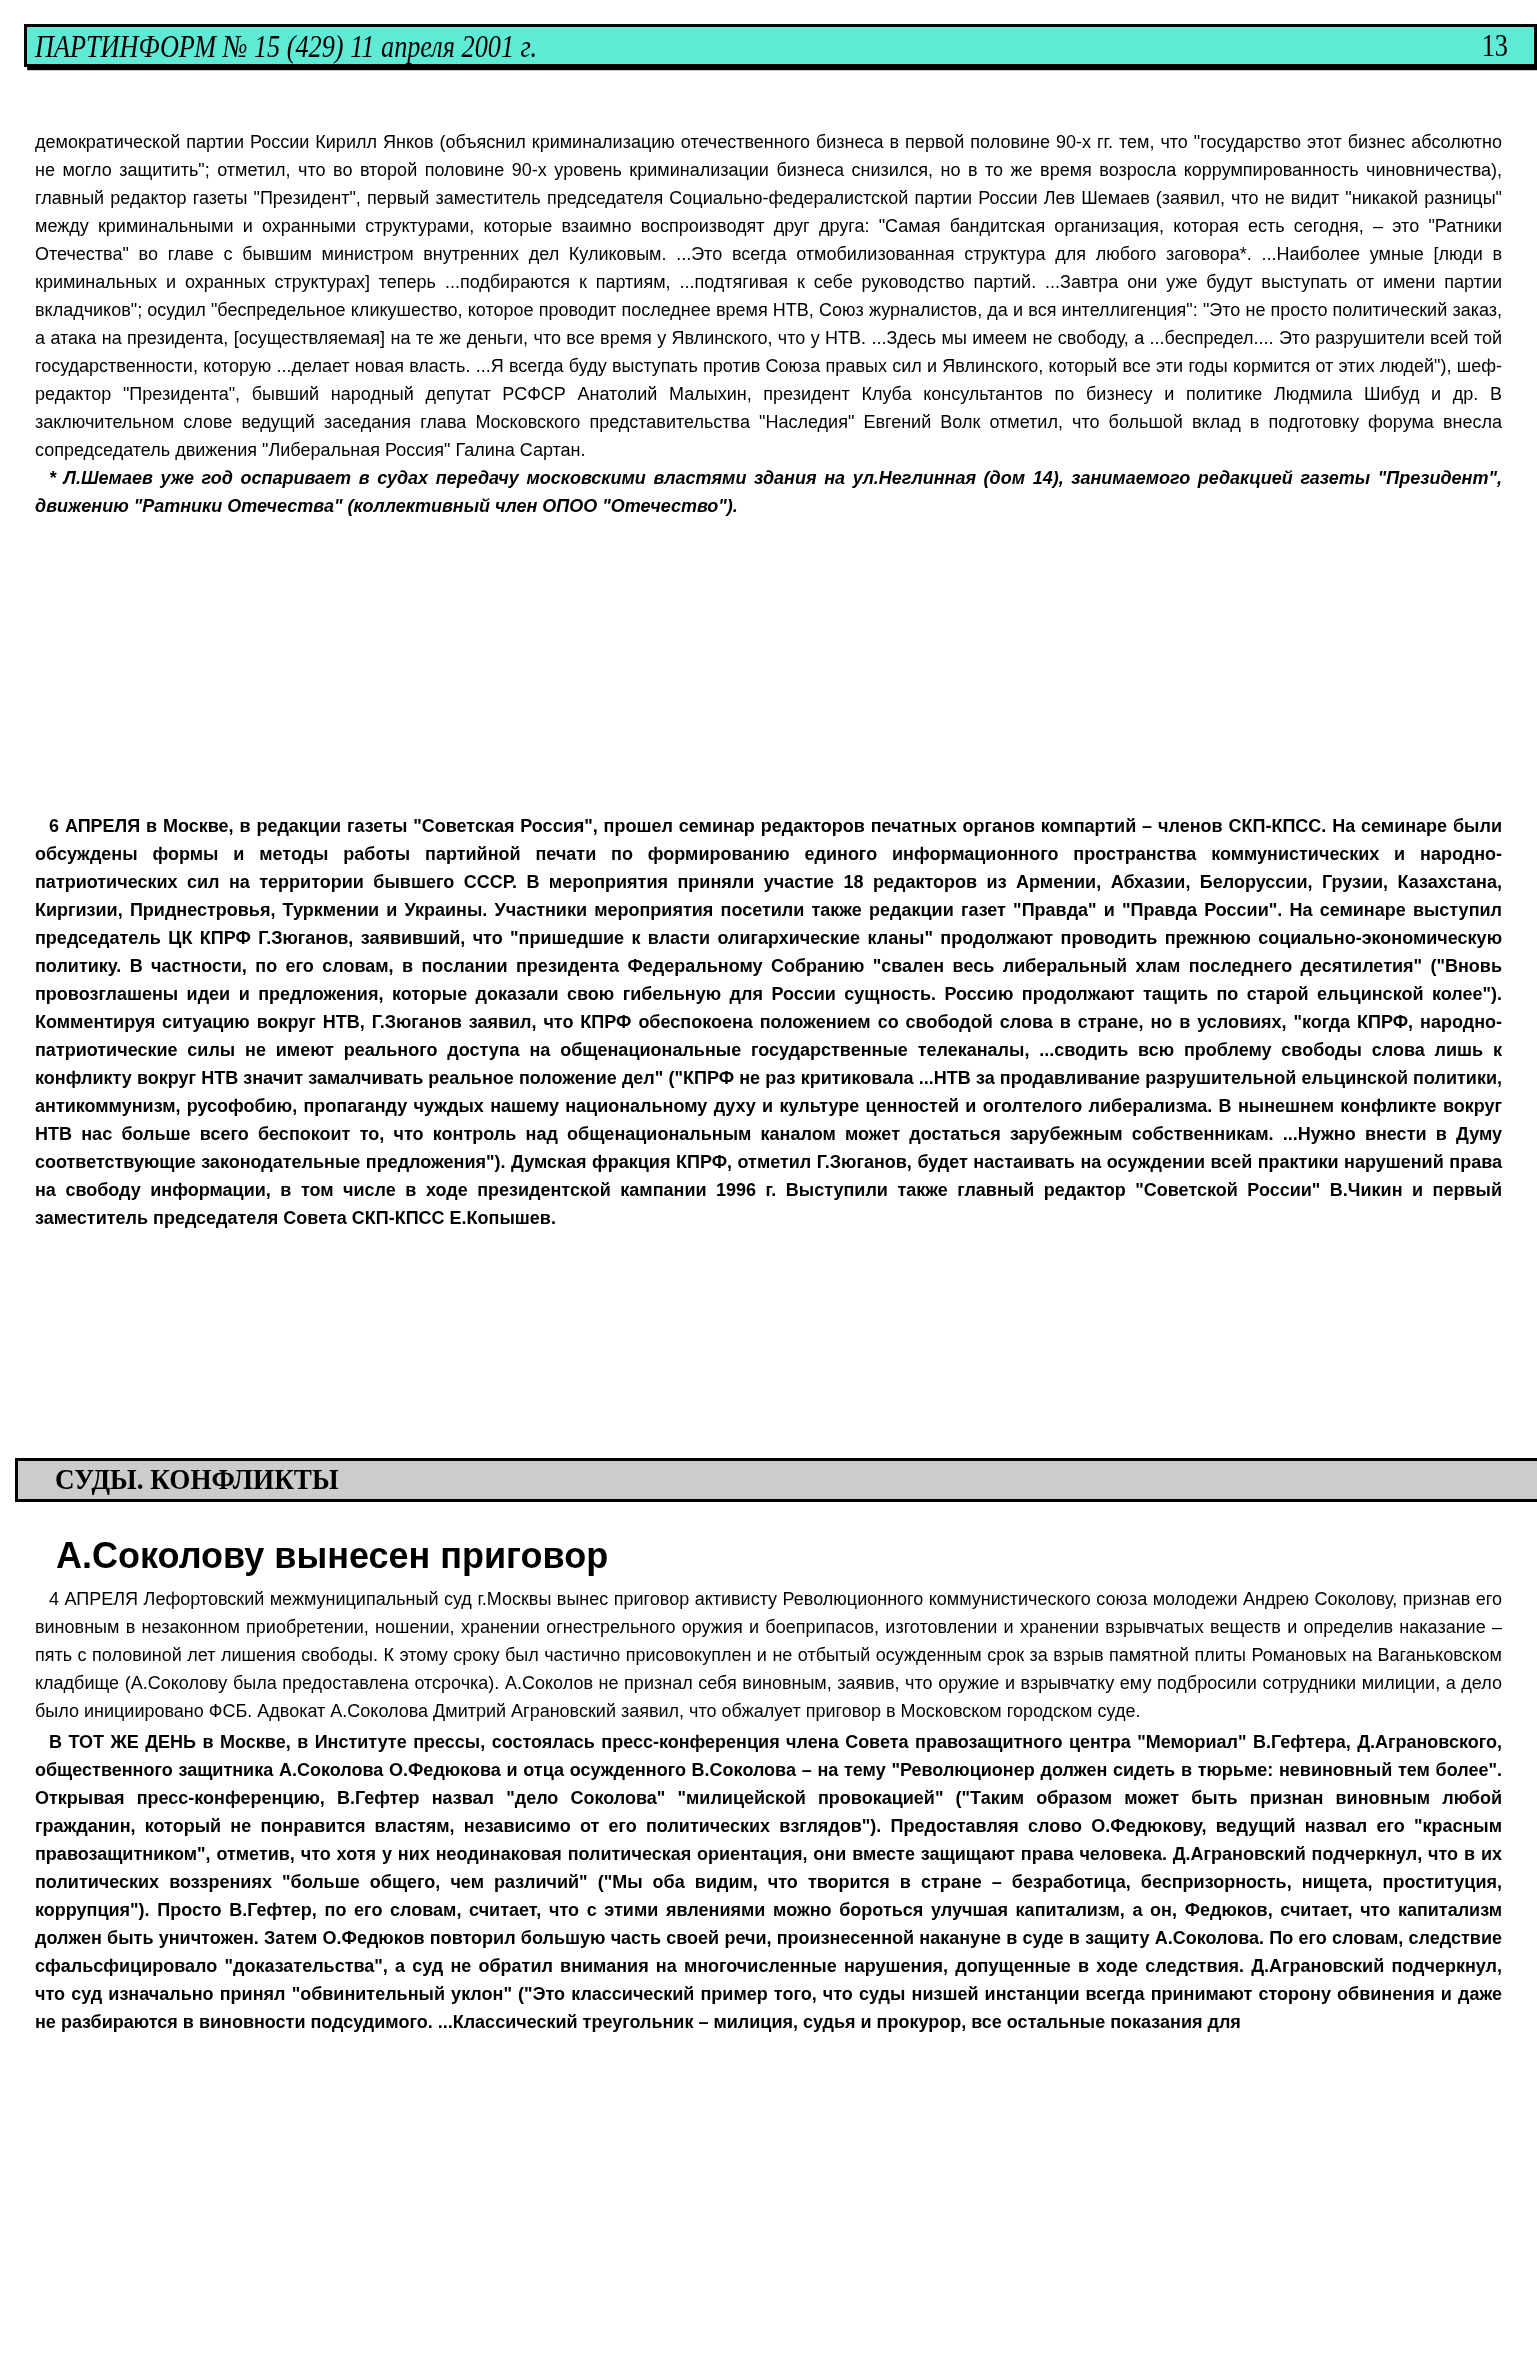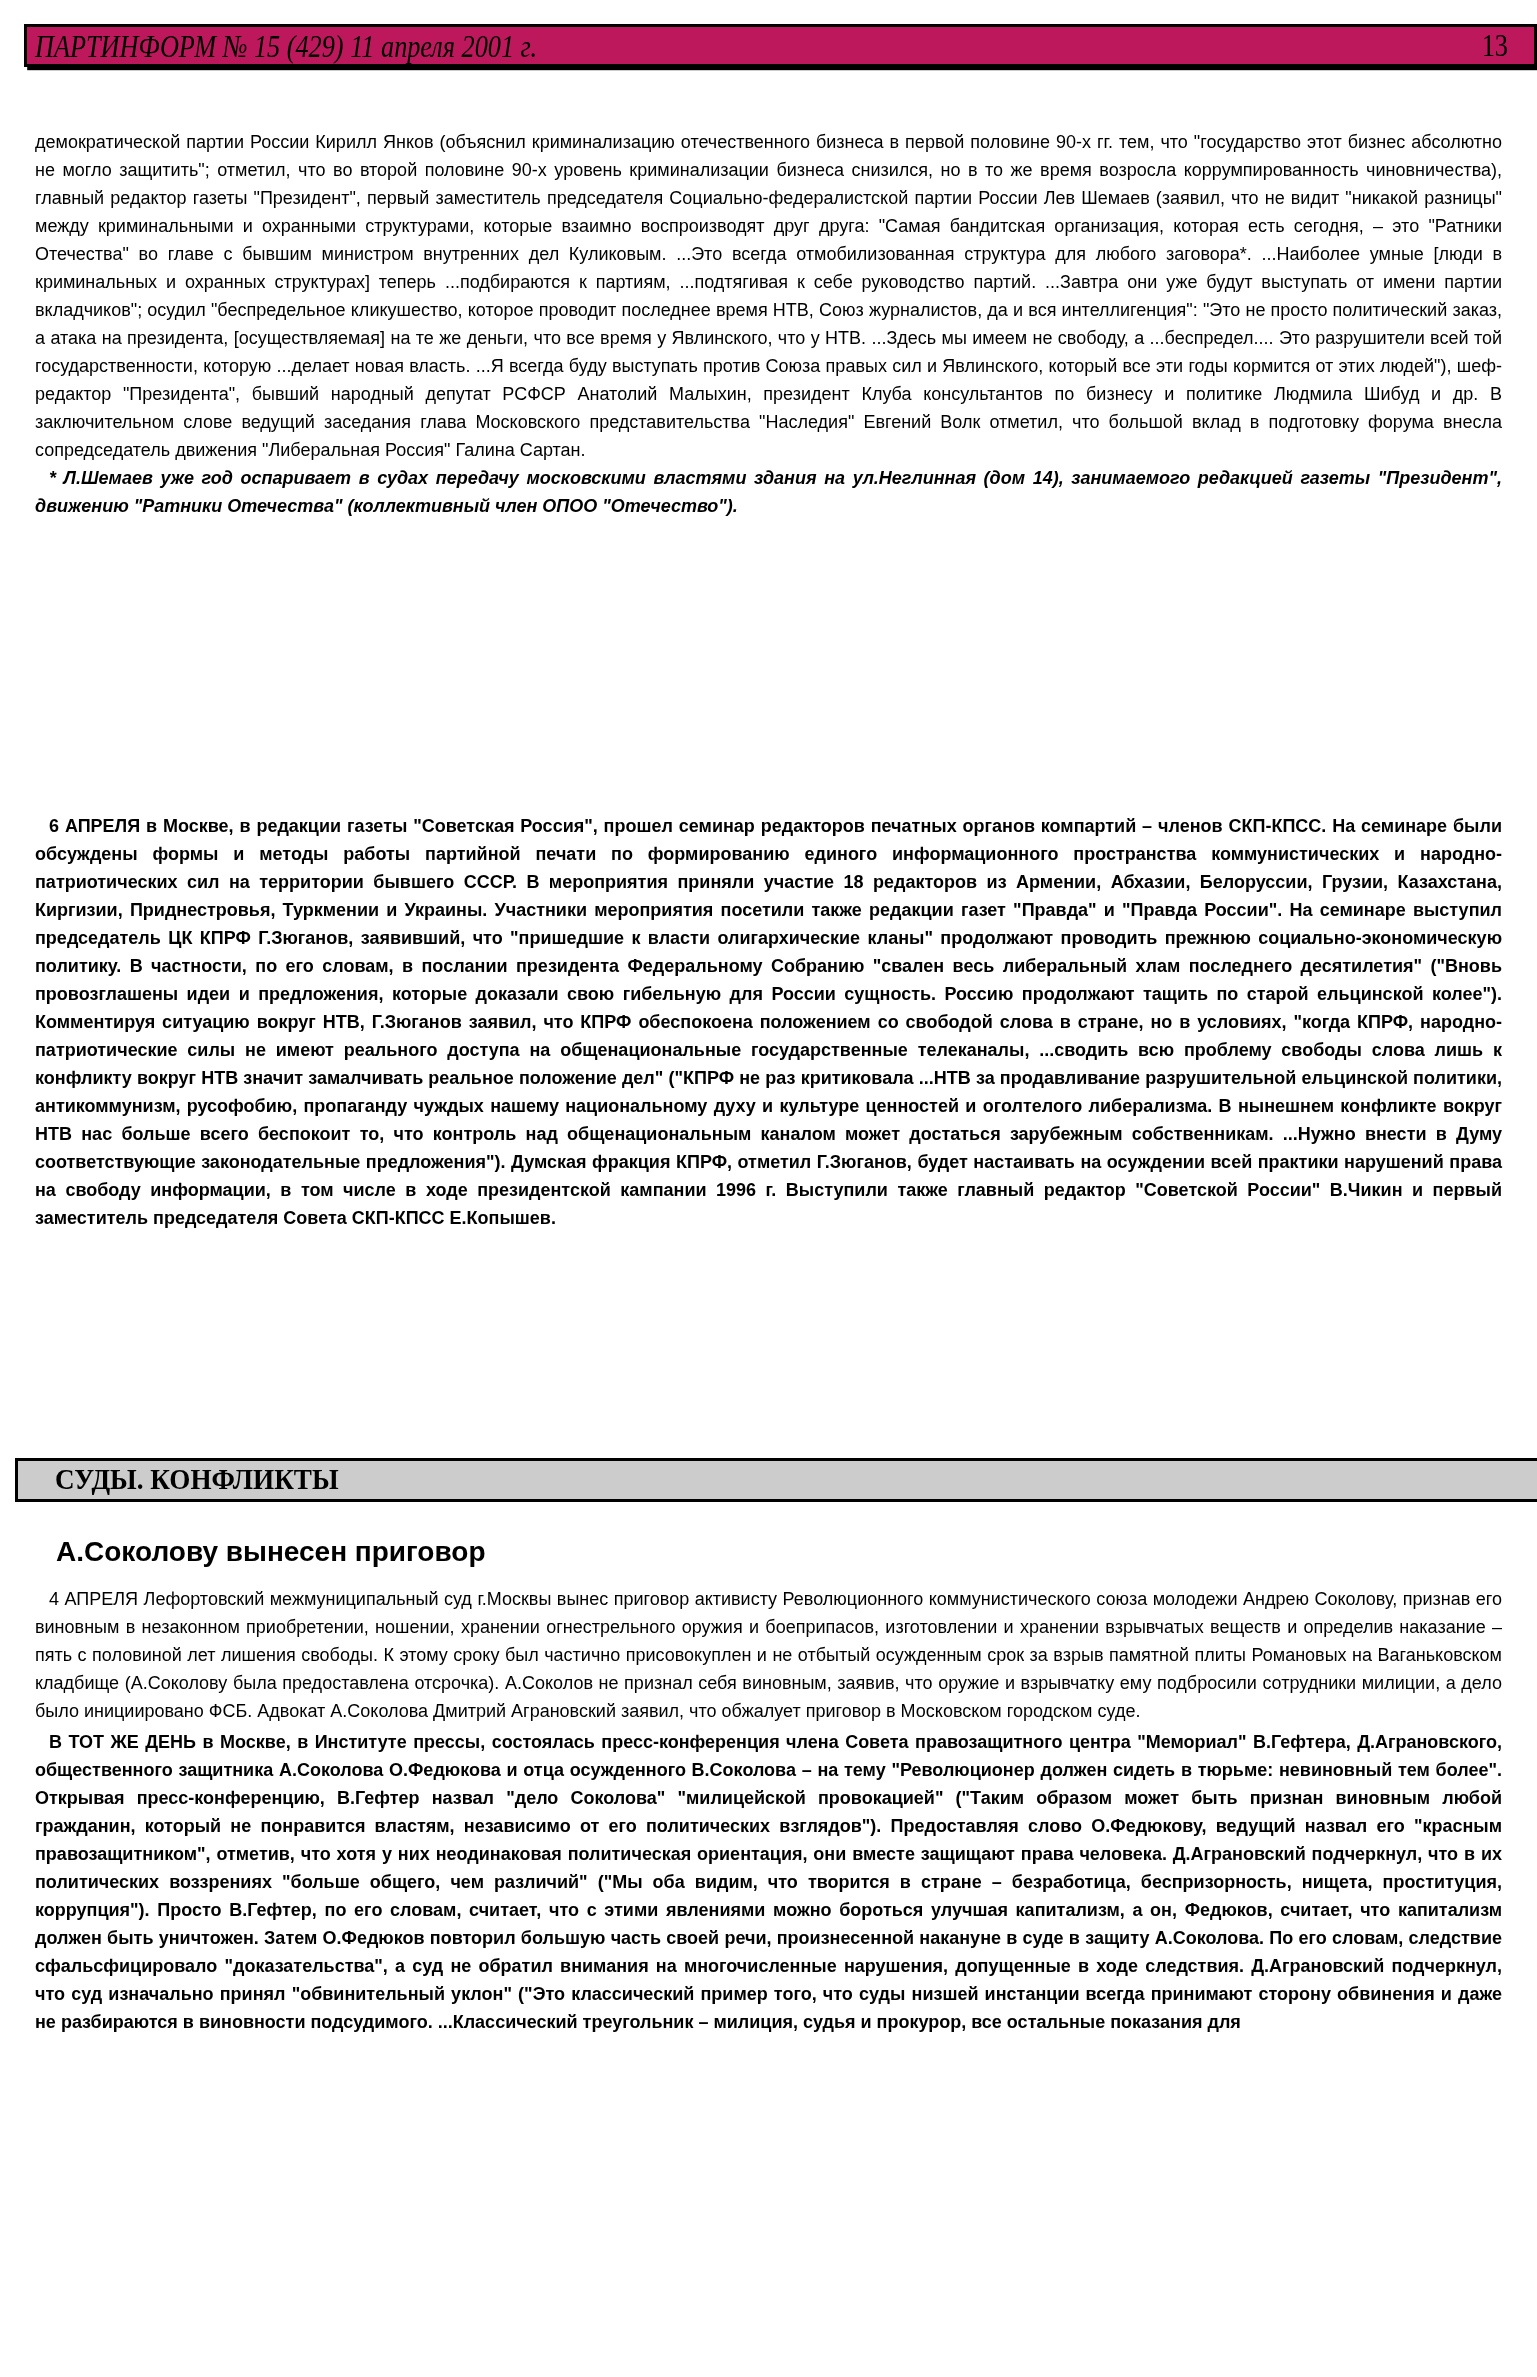--- a/index.html
+++ b/index.html
@@ -1,21 +1,21 @@
 <!DOCTYPE html>
 <html style="font-size:10.2px"><head>
 <meta charset="utf-8">
 <style>
   html, body { margin: 0; padding: 0; background: #ffffff; }
   body { width: 1537px; height: 2377px; position: relative; overflow: hidden; color: #000; }
   .page { position: absolute; left: 0; top: 0; width: 1537px; height: 2377px; }
 
   .masthead {
     position: absolute; left: 24px; top: 24px; width: 1473px; height: 37px;
-    border: 3.2px solid #000; box-shadow: 3.2px 3.2px 0 #000; background: #be185d;
+    border: 3.2px solid #000; box-shadow: 3.2px 3.2px 0 #000; background: #5eead4;
     display: flex; align-items: center; justify-content: space-between;
     padding: 0 26px 0 7.7px; box-sizing: content-box;
   }
   .masthead .title {
     font-family: "Liberation Serif", "DejaVu Serif", serif; font-style: italic;
     font-size: 32px; line-height: 1; letter-spacing: 0px;
     transform: scaleX(0.82); transform-origin: left center; white-space: nowrap;
   }
   .masthead .pagenum {
     font-family: "Liberation Serif", "DejaVu Serif", serif; font-size: 31px; line-height: 1;
@@ -38,21 +38,21 @@
     border: 3.2px solid #000; background: #cccccc; display: flex; align-items: center;
     padding-left: 37px; box-sizing: content-box;
   }
   .banner .label {
     font-family: "Liberation Serif", "DejaVu Serif", serif; font-weight: bold;
     font-size: 29.5px; line-height: 1; transform: scaleX(0.92); transform-origin: left center; white-space: nowrap;
   }
   .headline {
     position: absolute; left: 56px; top: 1538px;
     font-family: "Liberation Sans", "DejaVu Sans", sans-serif; font-weight: bold;
-    font-size: 28px; line-height: 1; white-space: nowrap;
+    font-size: 36px; line-height: 1; white-space: nowrap;
   }
 </style>
 </head>
 <body>
 
 <div class="page">
 
   <div class="masthead">
     <span class="title">ПАРТИНФОРМ № 15 (429) 11 апреля 2001 г.</span>
     <span class="pagenum">13</span>

